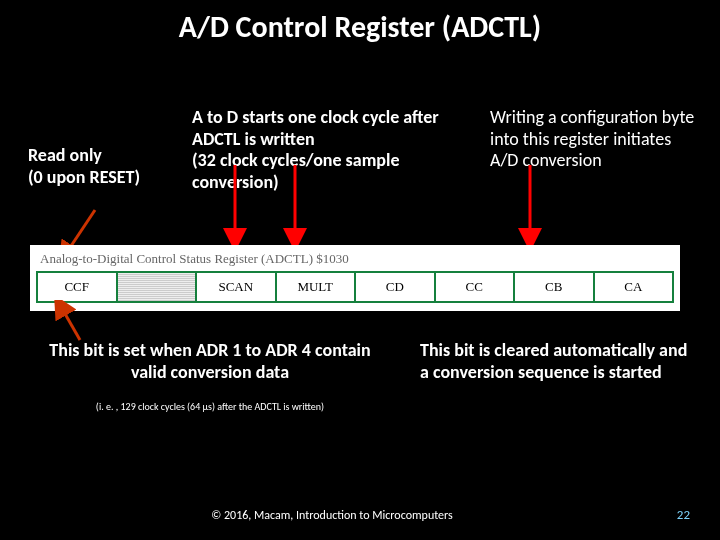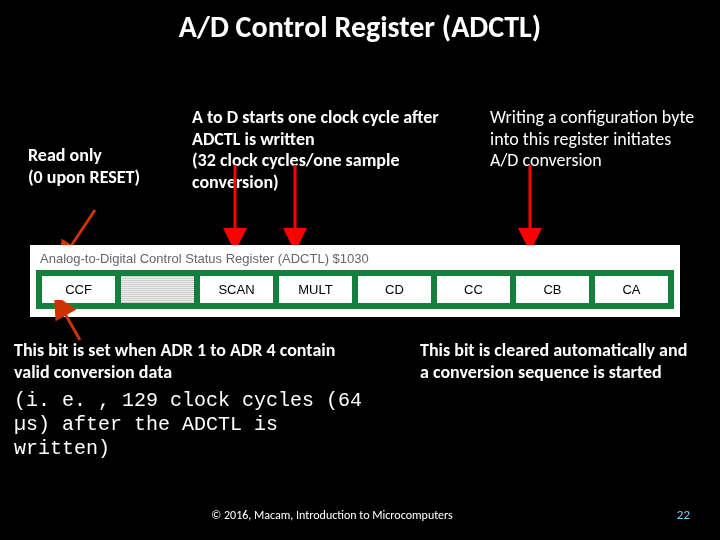--- a/index.html
+++ b/index.html
@@ -51,59 +51,60 @@
   }
 
   .register {
     position: absolute;
     left: 30px;
     top: 245px;
     width: 650px;
     background: #fff;
     color: #000;
     padding: 4px 6px 8px 6px;
-    font-family: Liberation Sans, sans-serif;
+    font-family: Liberation Serif, serif;
     font-size: 13px;
   }
   .reg-caption {
     color: #666;
     font-size: 13px;
     margin: 2px 4px 4px 4px;
   }
   .reg-table {
     width: 100%;
     border-collapse: collapse;
     table-layout: fixed;
   }
   .reg-table td {
-    border: 6px solid #15803d;
+    border: 2px solid #15803d;
     text-align: center;
     padding: 6px 0;
     font-size: 13px;
     font-weight: normal;
   }
   .reg-table td.greyed {
     background: repeating-linear-gradient(0deg, #ccc 0, #ccc 1px, #eee 1px, #eee 2px);
   }
   .lower {
     position: absolute;
     top: 340px;
     left: 0;
     width: 720px;
   }
   .note-bl {
     position: absolute;
-    left: 14px;
+    left: 30px;
     top: 0;
     width: 360px;
     font-size: 18px;
     line-height: 1.2;
+    text-align: center;
   }
   .note-bl .bold { font-weight: bold; display: block; }
-  .note-bl .sub { font-weight: normal; font-size: 20px; display: block; margin-top: 6px; font-family: Liberation Mono, monospace; }
+  .note-bl .sub { font-weight: normal; font-size: 10px; display: block; margin-top: 18px; }
   .note-br {
     position: absolute;
     left: 420px;
     top: 0;
     width: 280px;
     font-size: 18px;
     font-weight: bold;
     line-height: 1.2;
   }
   .footer-cite {

